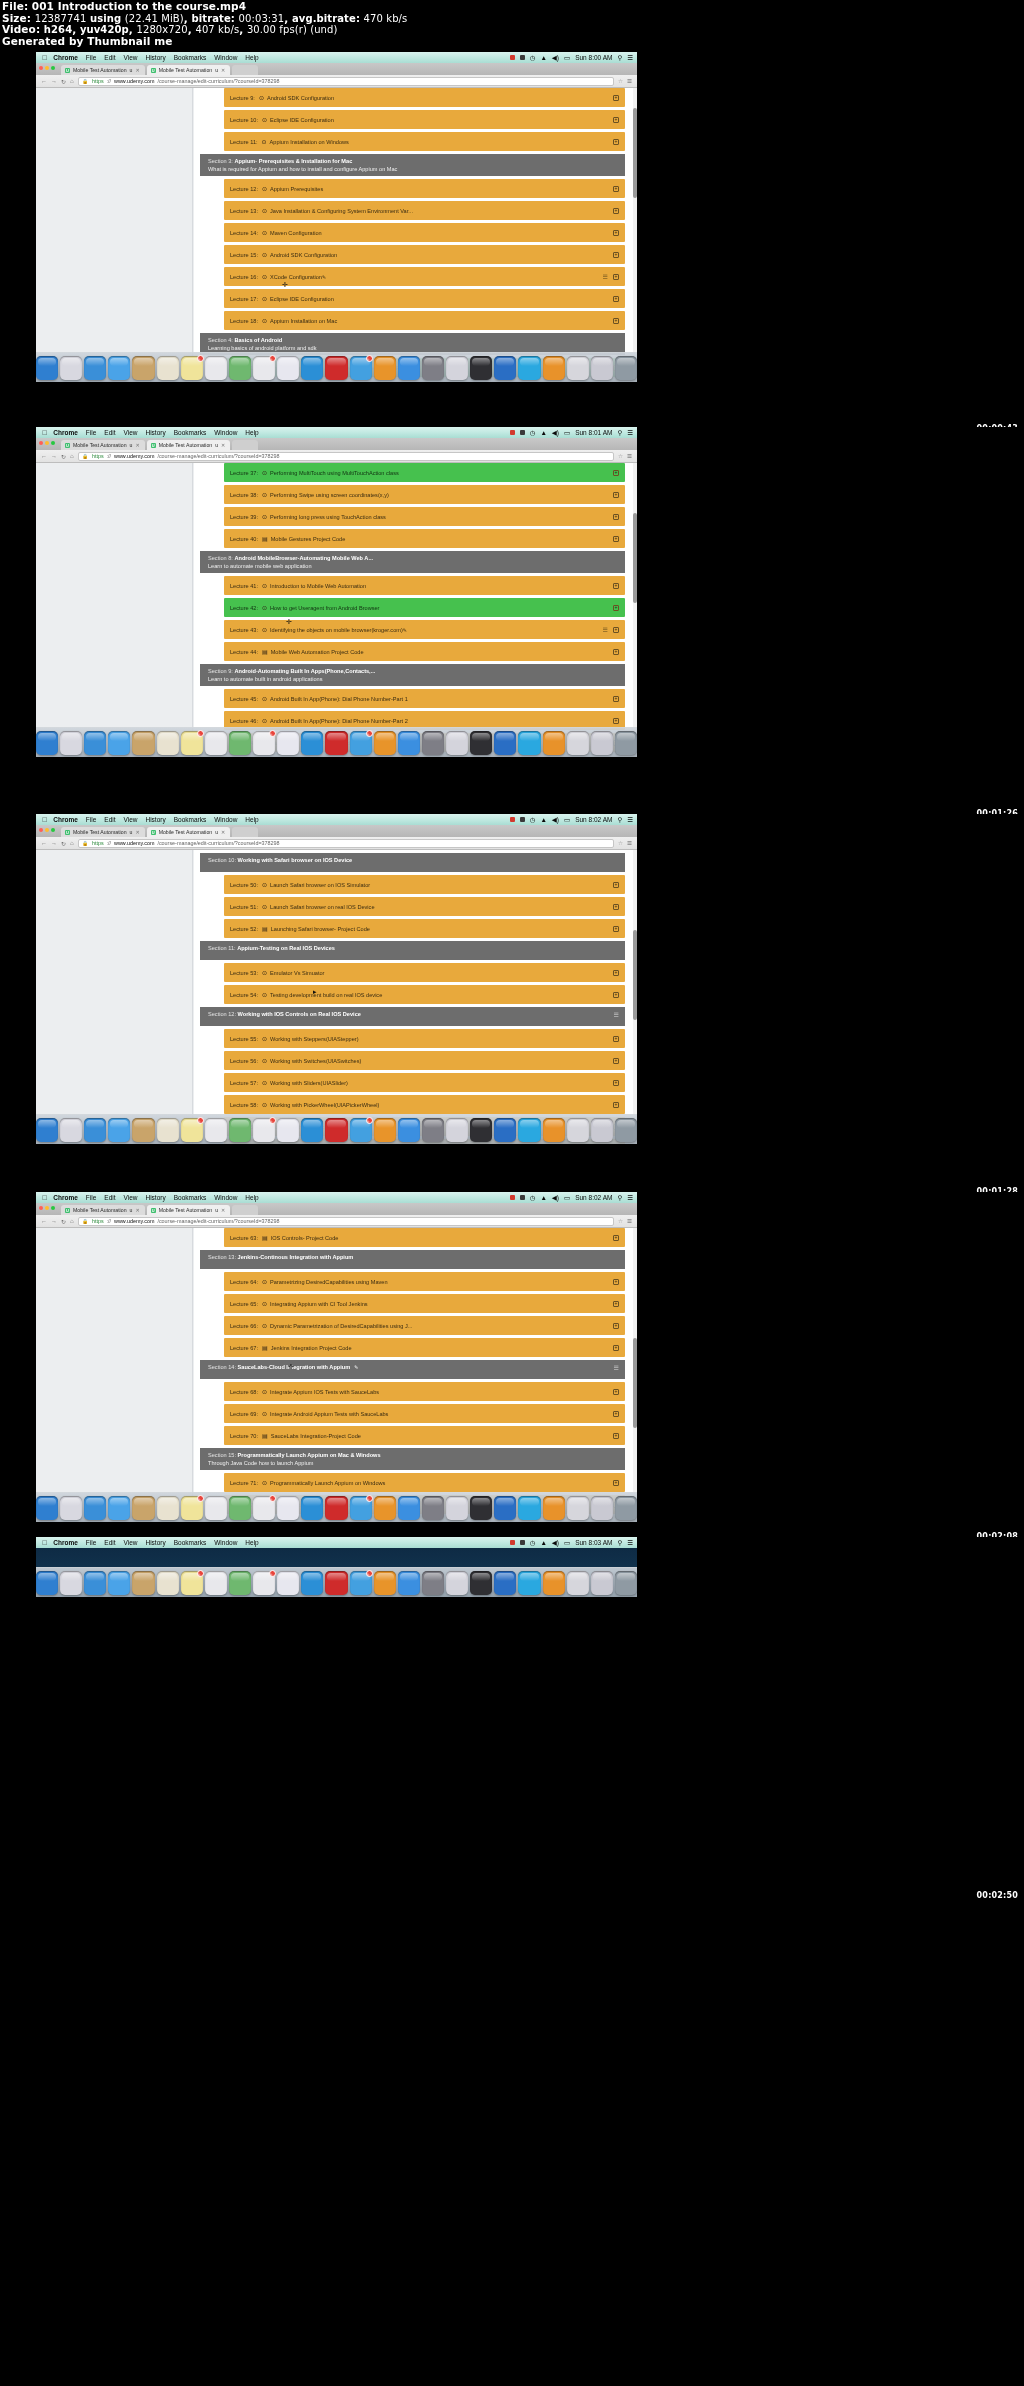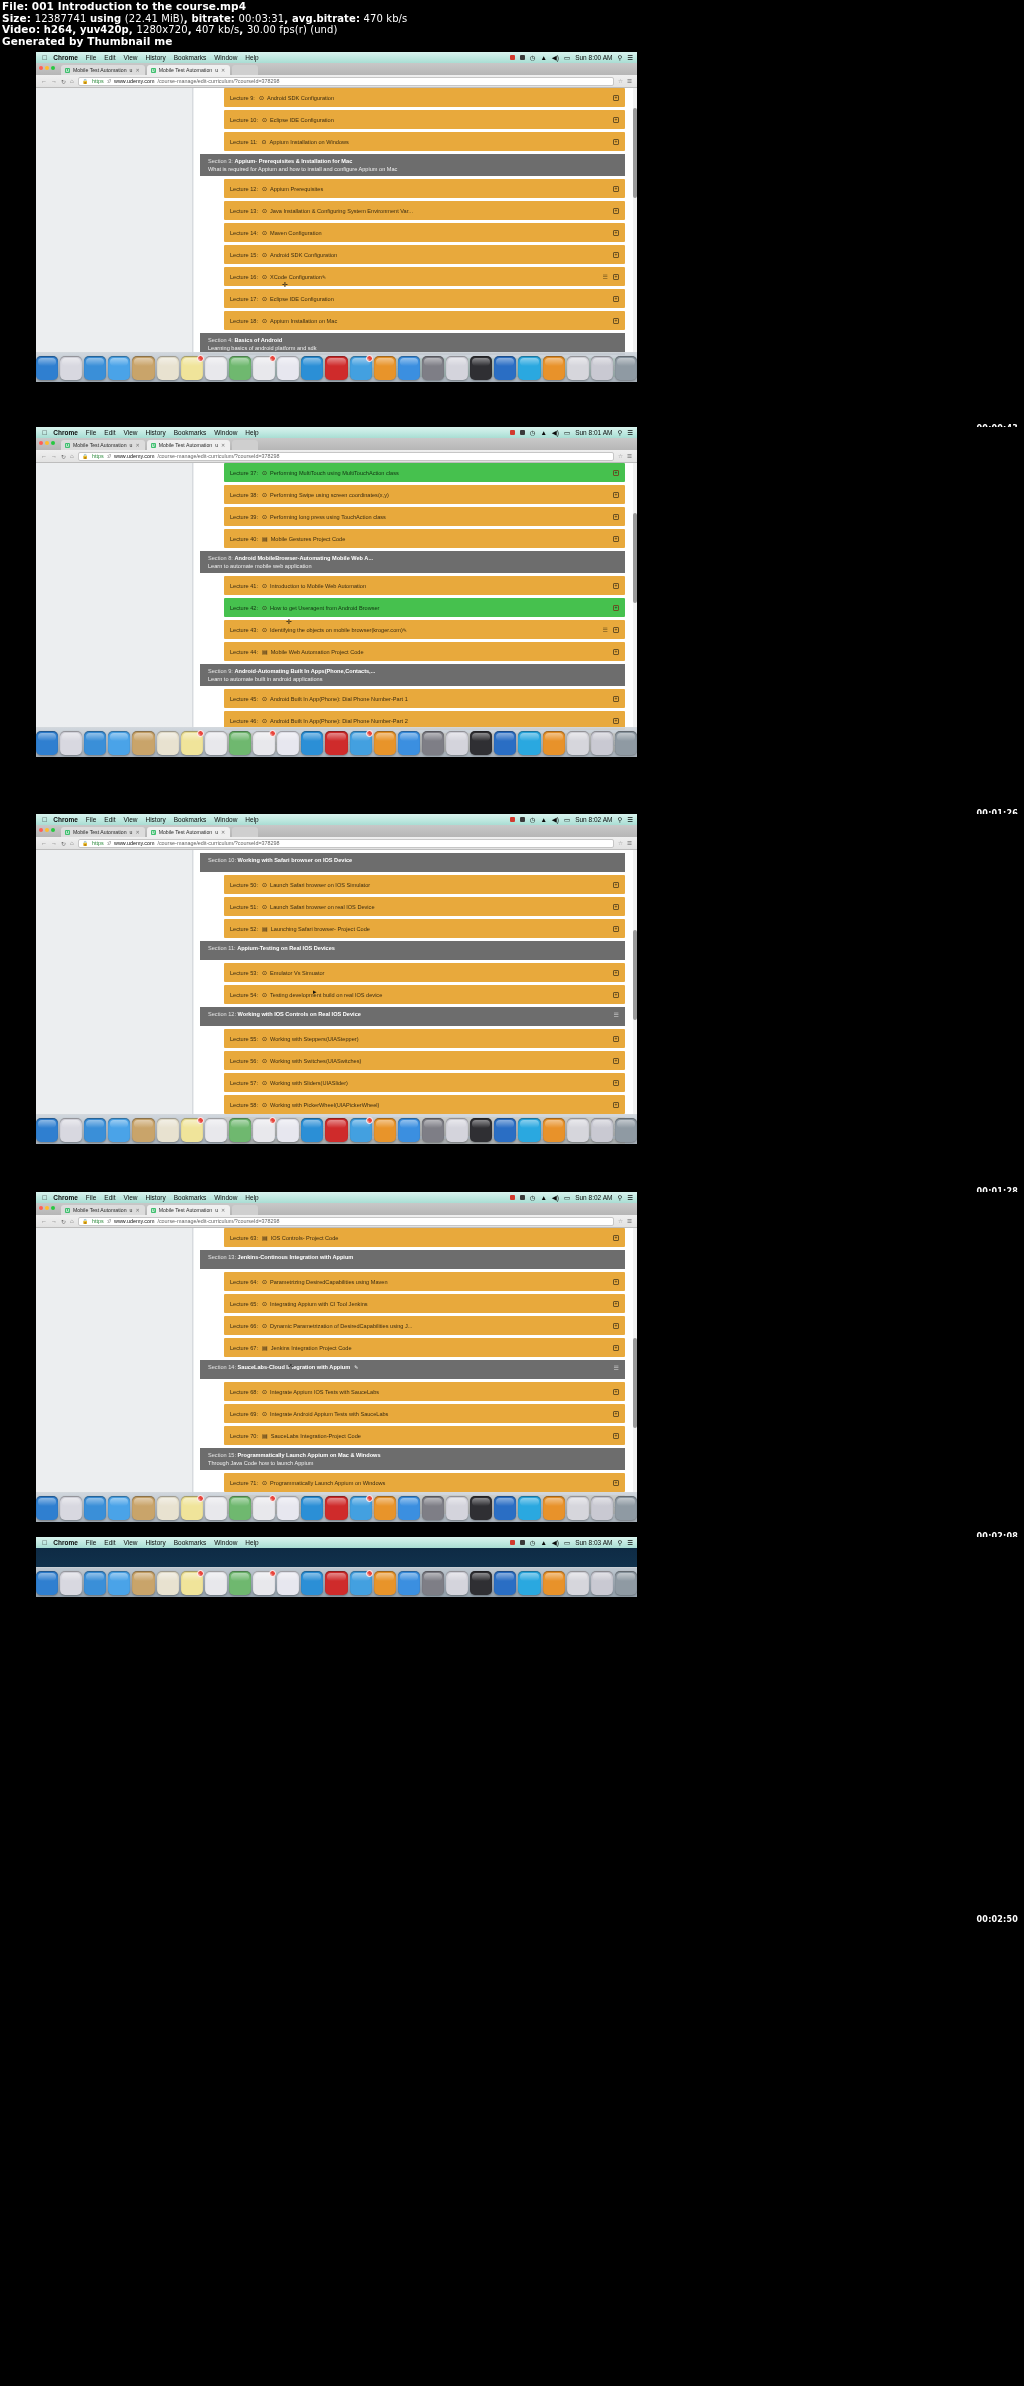--- a/index.html
+++ b/index.html
@@ -1134,15 +1134,15 @@
           <div class="app" style="background:#d4d4dc"></div>
           <div class="app" style="background:#2f2f33"></div>
           <div class="app" style="background:#2a6ec4"></div>
           <div class="app" style="background:#2aa8e0"></div>
           <div class="app" style="background:#e8922a"></div>
           <div class="app" style="background:#d6d6dc"></div>
           <div class="app" style="background:#c9c9d2"></div>
           <div class="app" style="background:#8f9aa3"></div>
         </div>
       </div>
-      <div class="ts" style="top: 378px; position: absolute;">00:02:50</div>
+      <div class="ts" style="top: 354px; position: absolute;">00:02:50</div>
     </div>
   </div>
 
 </body></html>

